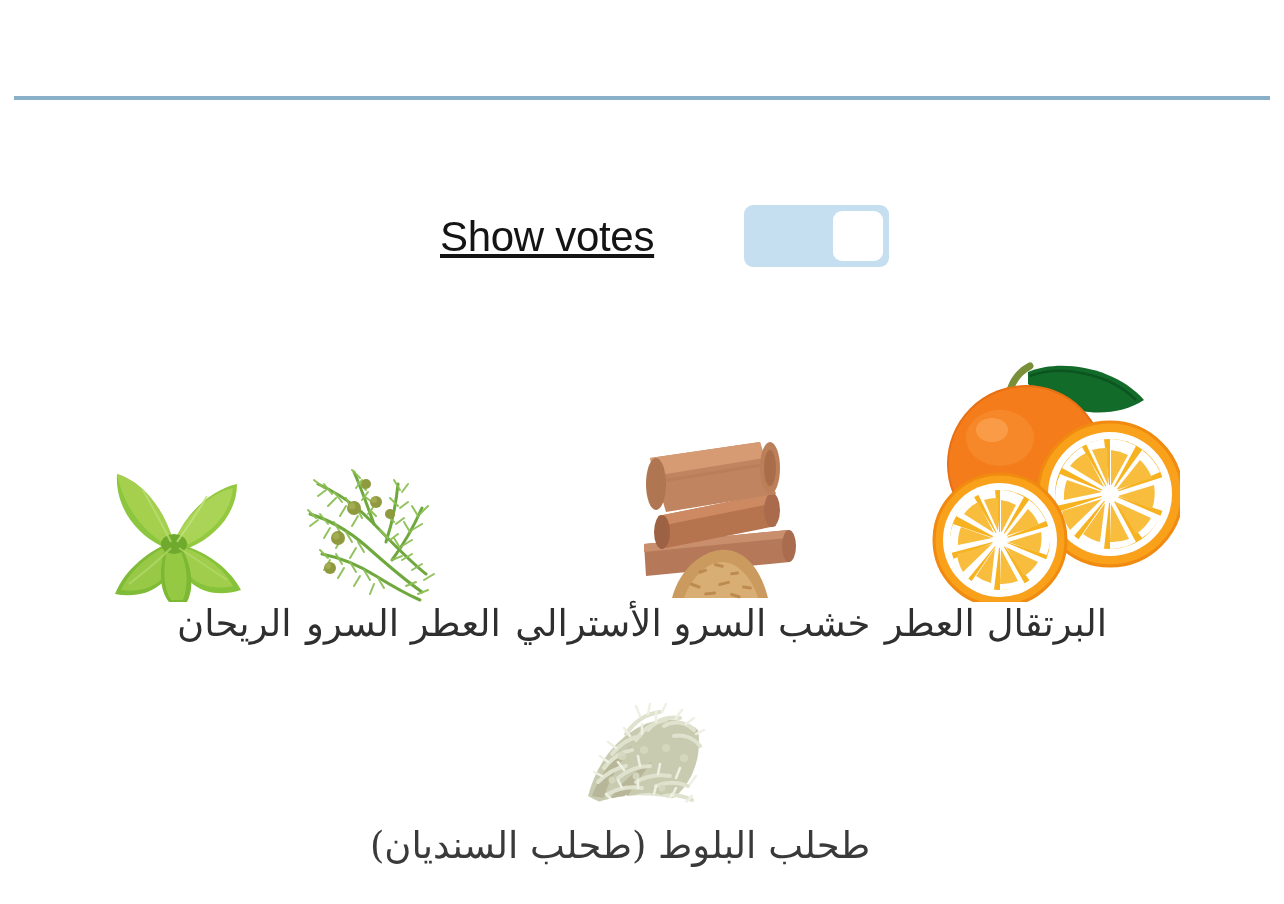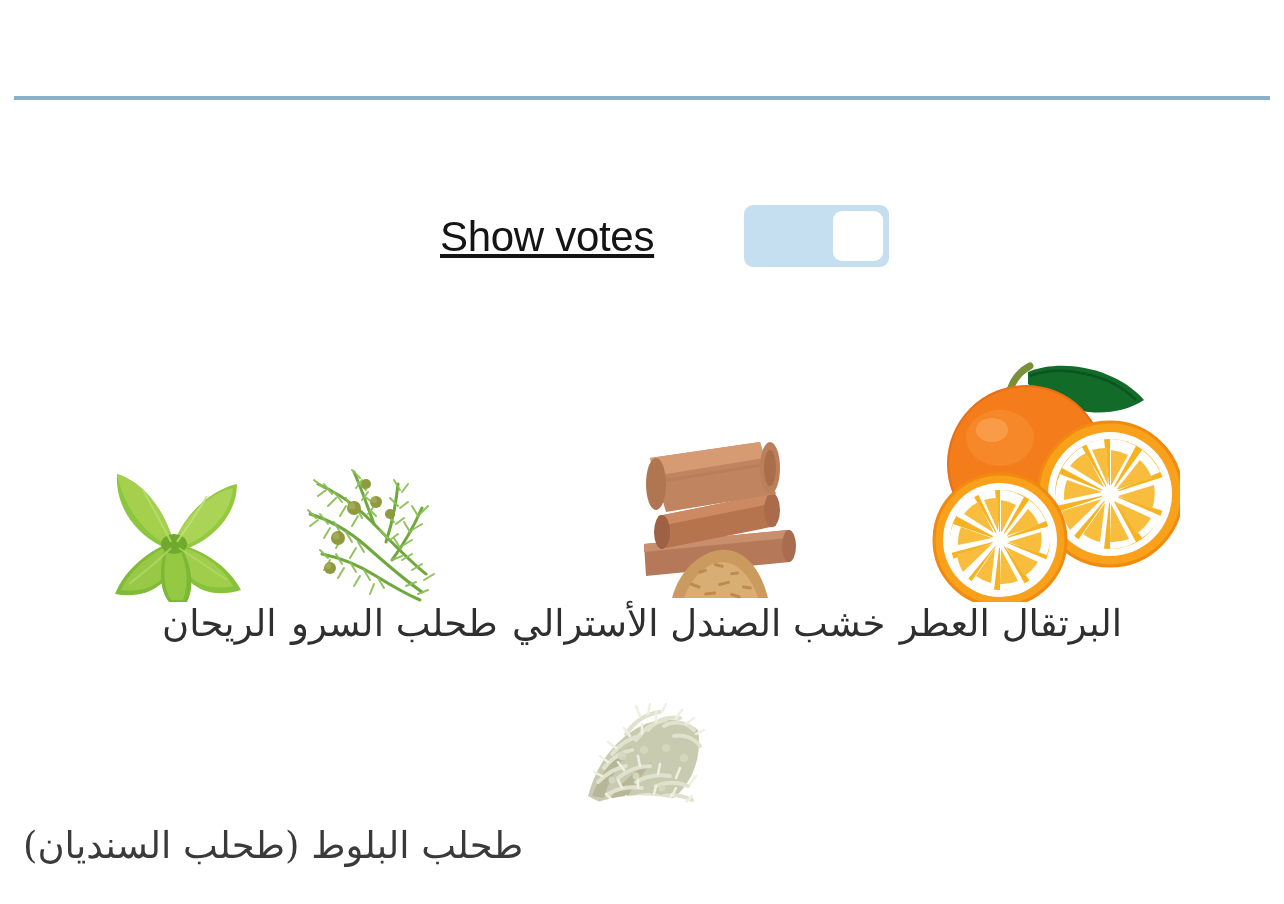--- a/index.html
+++ b/index.html
@@ -149,28 +149,27 @@
     top: 5px;
     width: 128px;
     height: 116px;
     overflow: hidden;
   }
   .moss-label {
     position: absolute;
     left: 0;
     top: 132px;
     width: 1240px;
-    text-align: left;
+    text-align: center;
     direction: rtl;
     font-family: "DejaVu Serif", "Liberation Serif", serif;
     font-size: 37px;
     color: #3a3a3a;
     line-height: 1;
     white-space: nowrap;
-    padding-left: 23px;
   }
 
   svg { display: block; }
 </style>
 </head>
 <body>
 
 <div class="header">
   <div class="header-rule"></div>
 </div>
@@ -374,22 +373,22 @@
           </g>
           <circle cx="70" cy="186" r="8" fill="#ffffff"></circle>
         </g>
       </svg>
     </div>
 
   </div>
 
   <div class="labels-row">
     <span class="opt-label">البرتقال العطر</span>
-    <span class="opt-label">خشب الصندل الأسترالي</span>
-    <span class="opt-label">طحلب السرو</span>
+    <span class="opt-label">خشب السرو الأسترالي</span>
+    <span class="opt-label">العطر السرو</span>
     <span class="opt-label">الريحان</span>
   </div>
 
   <div class="moss-block">
     <div class="moss-thumb">
       <svg width="128" height="116" viewBox="0 0 128 116">
         <rect width="128" height="116" fill="#ffffff"></rect>
         <g fill="#c8cbb0">
           <path d="M10 96 C18 66 34 44 56 30 C78 16 104 16 120 30 C124 54 116 80 98 96 C76 112 36 112 10 96 Z"></path>
         </g>

